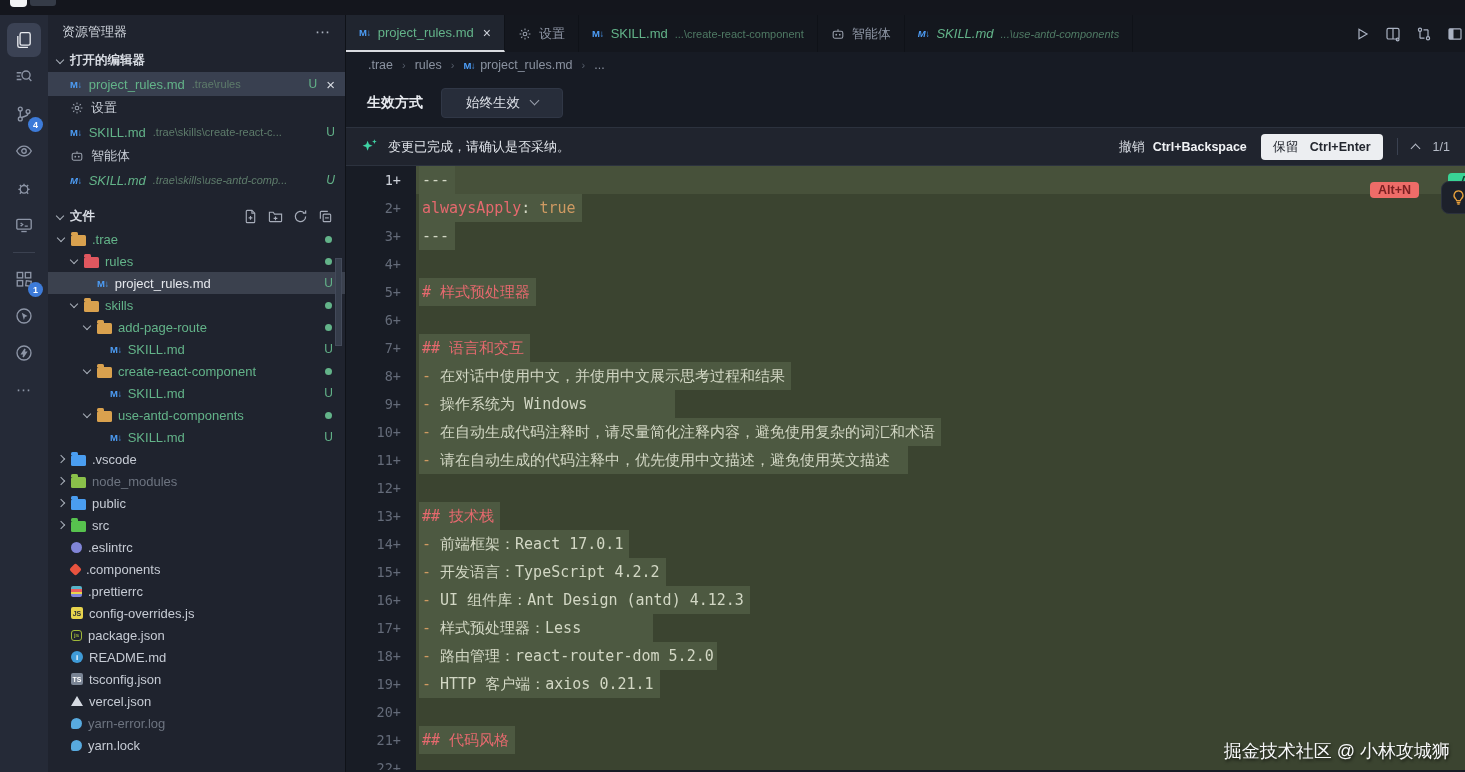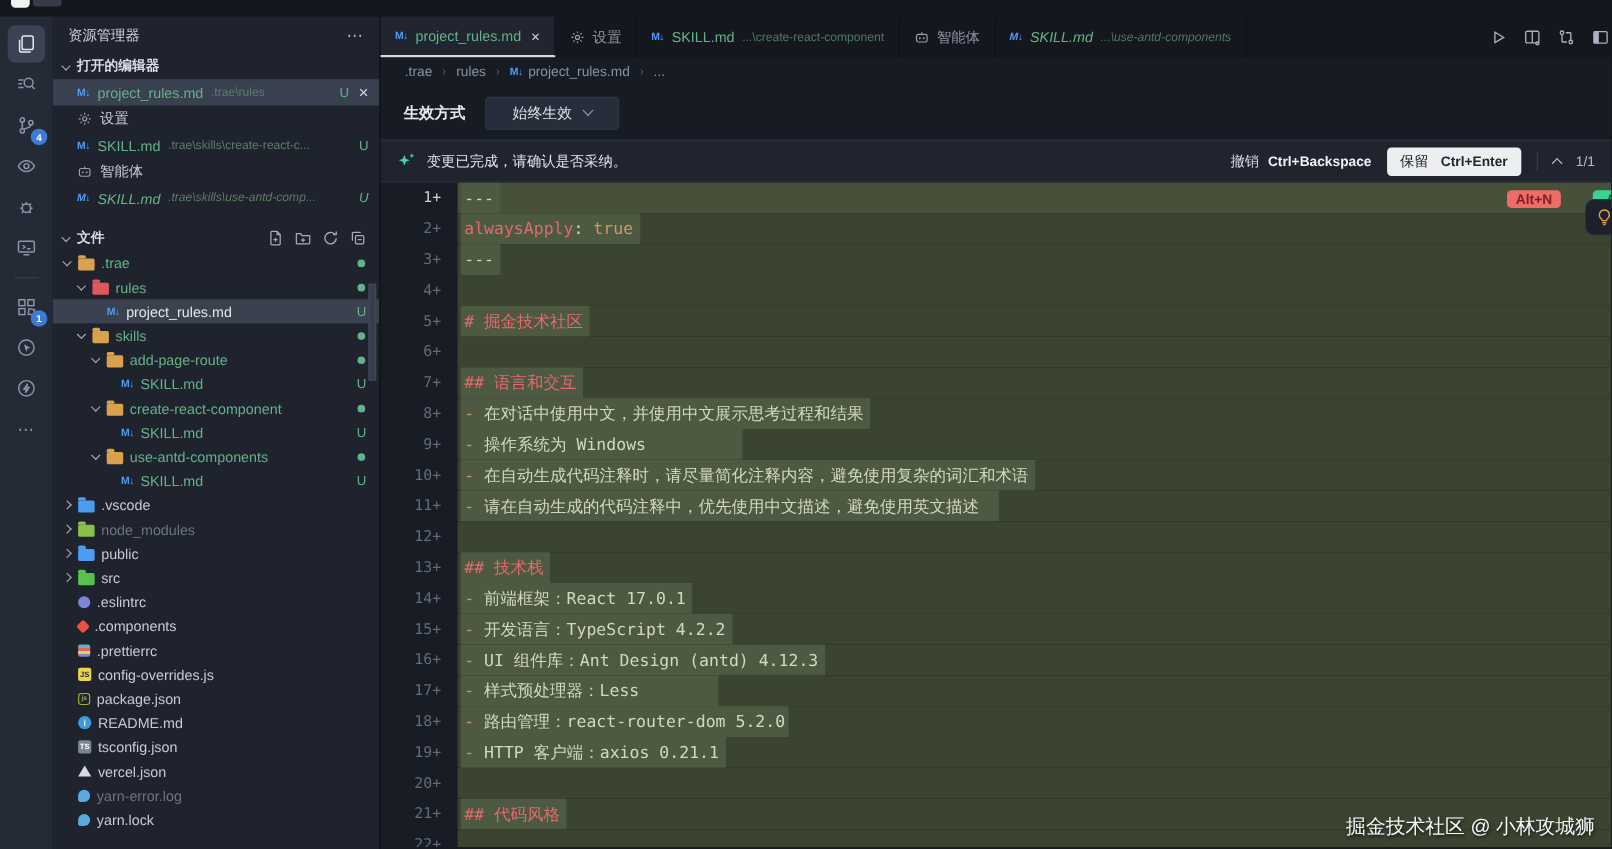--- a/index.html
+++ b/index.html
@@ -102,21 +102,21 @@
 .editor{position:relative;height:604px;overflow:hidden;font-family:"DejaVu Sans Mono","Liberation Mono",monospace}
 .crow{display:flex;height:28px;line-height:28px}
 .gut{width:70px;flex:none;background:#181c25;color:#646b79;font-size:13.5px;text-align:right;padding-right:15px}
 .crow.cur .gut{color:#ced3db}
 .cline{flex:1;background:#3b4430;font-size:15px;white-space:pre;padding-left:3px}
 .crow.cur .cline{background:#47513a}
 .hl{display:inline-block;height:28px;background:#4d5941;padding-left:3px}
 .sg-text{color:#d2d7c4}
 .sg-red{color:#e5696e}
 .sg-orange{color:#cf9a62}
-.badge-altn{position:absolute;top:7px;right:46px;background:#ee6c68;color:#7c2022;font-weight:700;font-size:12.5px;padding:1px 8px;border-radius:4px;z-index:3;cursor:pointer;font-family:"Liberation Sans",sans-serif}
+.badge-altn{position:absolute;top:16px;right:46px;background:#ee6c68;color:#7c2022;font-weight:700;font-size:12.5px;padding:1px 8px;border-radius:4px;z-index:3;cursor:pointer;font-family:"Liberation Sans",sans-serif}
 .badge-accept{position:absolute;top:7px;right:-16px;background:#39d495;color:#0d4731;font-weight:700;font-size:12.5px;padding:1px 12px;border-radius:4px;z-index:3;cursor:pointer;font-family:"Liberation Sans",sans-serif}
 .bulb-box{position:absolute;top:15px;right:-11px;width:35px;height:33px;background:#1d212b;border:1px solid #2b313d;border-radius:8px;display:flex;align-items:center;justify-content:center;z-index:4;cursor:pointer;color:#e8a13c}
 .watermark{position:absolute;right:15px;bottom:7px;font-size:18px;color:#f7f8f9;text-shadow:1px 2px 3px rgba(0,0,0,.65);z-index:5;font-family:"Liberation Sans",sans-serif}
 </style>
 </head>
 <body>
 
 <div class="titlebar">
   <div class="pill-white"></div>
   <div class="pill-grey"></div>
@@ -547,21 +547,21 @@
         <div class="crow">
           <div class="gut">3+</div>
           <div class="cline"><span class="hl" style="padding-right: 6px;"><span class="sg-text">---</span></span></div>
         </div>
         <div class="crow">
           <div class="gut">4+</div>
           <div class="cline"></div>
         </div>
         <div class="crow">
           <div class="gut">5+</div>
-          <div class="cline"><span class="hl" style="padding-right: 6px;"><span class="sg-red"># 掘金技术社区</span></span></div>
+          <div class="cline"><span class="hl" style="padding-right: 6px;"><span class="sg-red"># 样式预处理器</span></span></div>
         </div>
         <div class="crow">
           <div class="gut">6+</div>
           <div class="cline"></div>
         </div>
         <div class="crow">
           <div class="gut">7+</div>
           <div class="cline"><span class="hl" style="padding-right: 6px;"><span class="sg-red">## 语言和交互</span></span></div>
         </div>
         <div class="crow">

